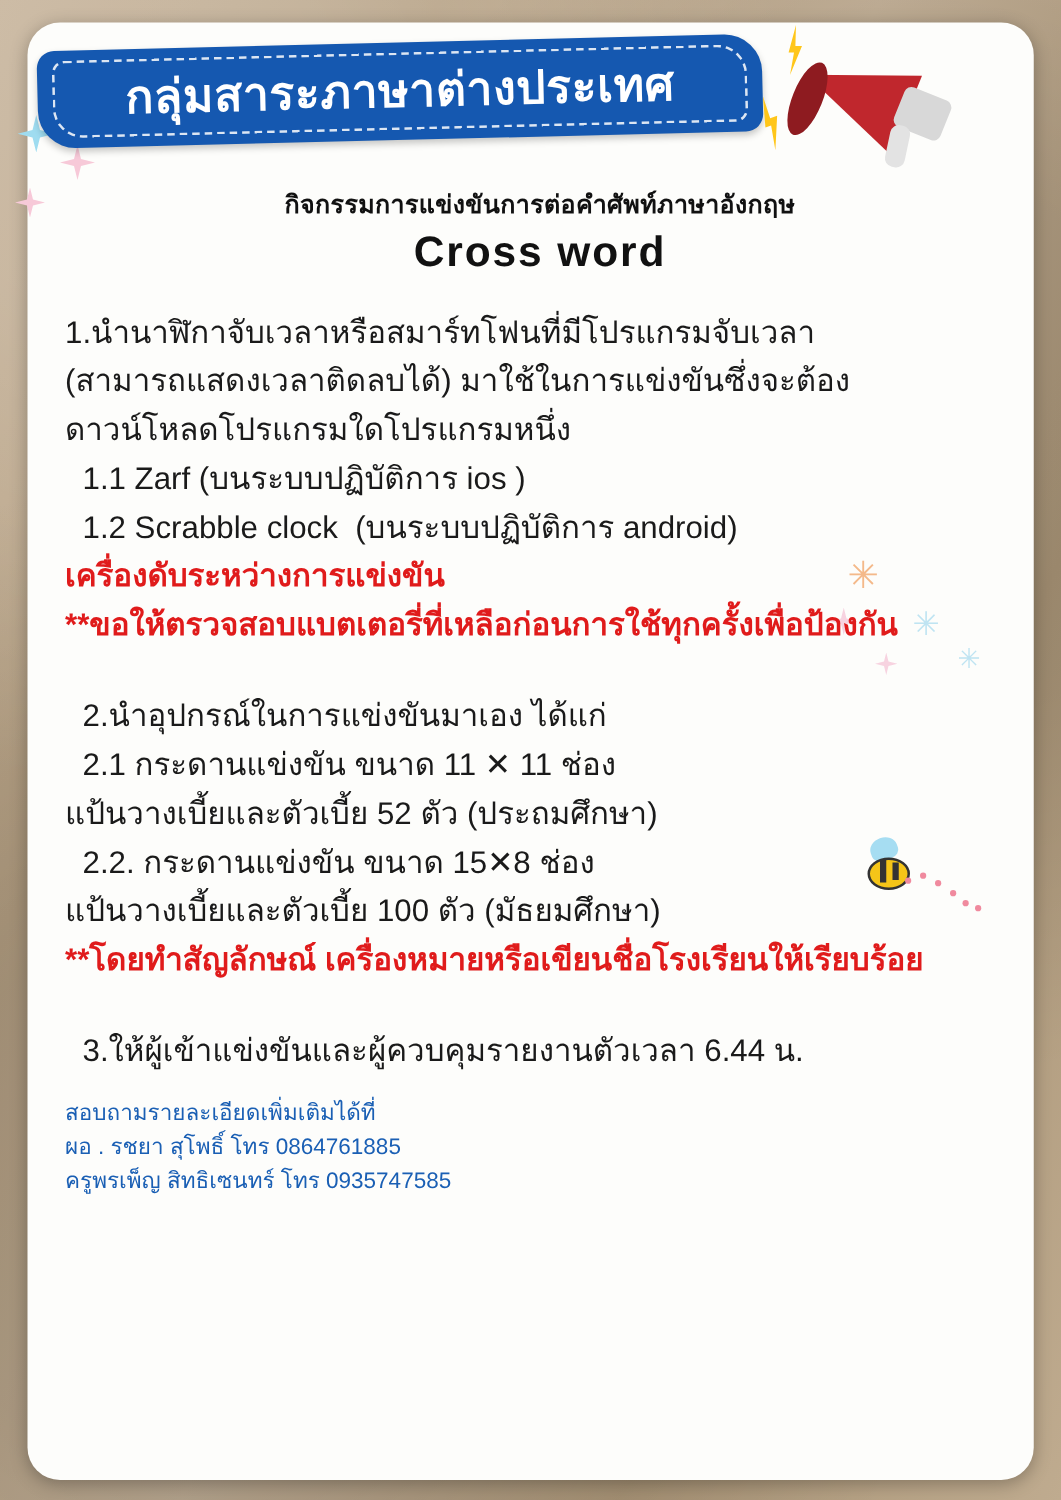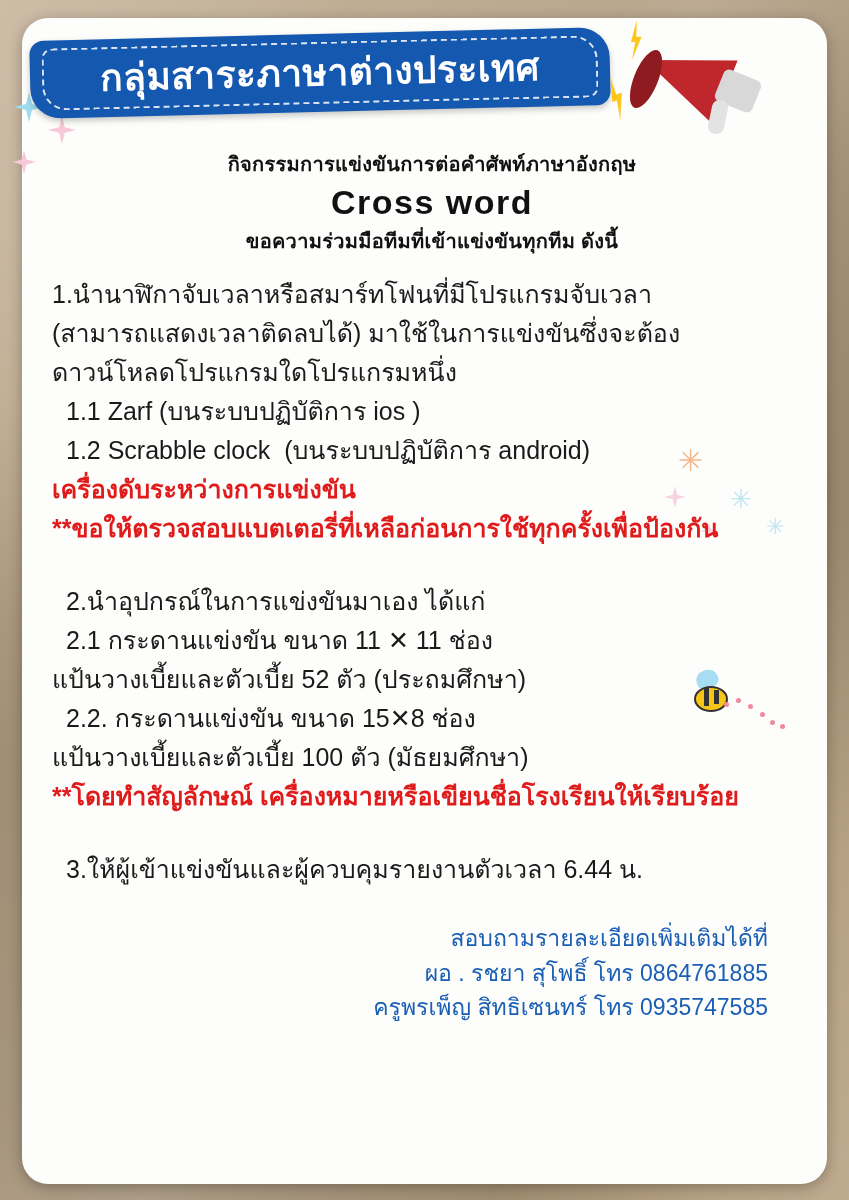--- a/index.html
+++ b/index.html
@@ -214,24 +214,23 @@
     line-height: 1.56;
   }
   .p-line { white-space: pre-wrap; }
   .indent-1 { padding-left: 14px; }
   .red {
     color: #e01b1b;
     font-weight: bold;
   }
   .gap-md { height: 34px; }
   .footer {
-    margin-top: 32px;
-    text-align: right;
+    margin-top: 16px;
     color: #1a5fb4;
-    font-size: 23px;
+    font-size: 18px;
     line-height: 1.5;
     padding-right: 44px;
   }
   .footer .fl { white-space: pre-wrap; }
 </style>
 </head>
 <body>
 
 <div class="poster">
   <div class="paper"></div>
@@ -274,21 +273,20 @@
       <div class="bee-dot" style="left:38px; top:14px;"></div>
       <div class="bee-dot" style="left:48px; top:22px;"></div>
       <div class="bee-dot" style="left:58px; top:26px;"></div>
     </div>
   </div>
 
   <div class="content">
     <div class="title-block">
       <div class="title-line">กิจกรรมการแข่งขันการต่อคำศัพท์ภาษาอังกฤษ</div>
       <div class="title-line cw">Cross word</div>
-      <div class="title-line">ขอความร่วมมือทีมที่เข้าแข่งขันทุกทีม ดังนี้</div>
     </div>
 
     <div class="body-block">
       <div class="p-line">1.นำนาฬิกาจับเวลาหรือสมาร์ทโฟนที่มีโปรแกรมจับเวลา</div>
       <div class="p-line">(สามารถแสดงเวลาติดลบได้) มาใช้ในการแข่งขันซึ่งจะต้อง</div>
       <div class="p-line">ดาวน์โหลดโปรแกรมใดโปรแกรมหนึ่ง</div>
       <div class="p-line indent-1">1.1 Zarf (บนระบบปฏิบัติการ ios )</div>
       <div class="p-line indent-1">1.2 Scrabble clock  (บนระบบปฏิบัติการ android)</div>
       <div class="p-line red">เครื่องดับระหว่างการแข่งขัน</div>
       <div class="p-line red">**ขอให้ตรวจสอบแบตเตอรี่ที่เหลือก่อนการใช้ทุกครั้งเพื่อป้องกัน</div>

